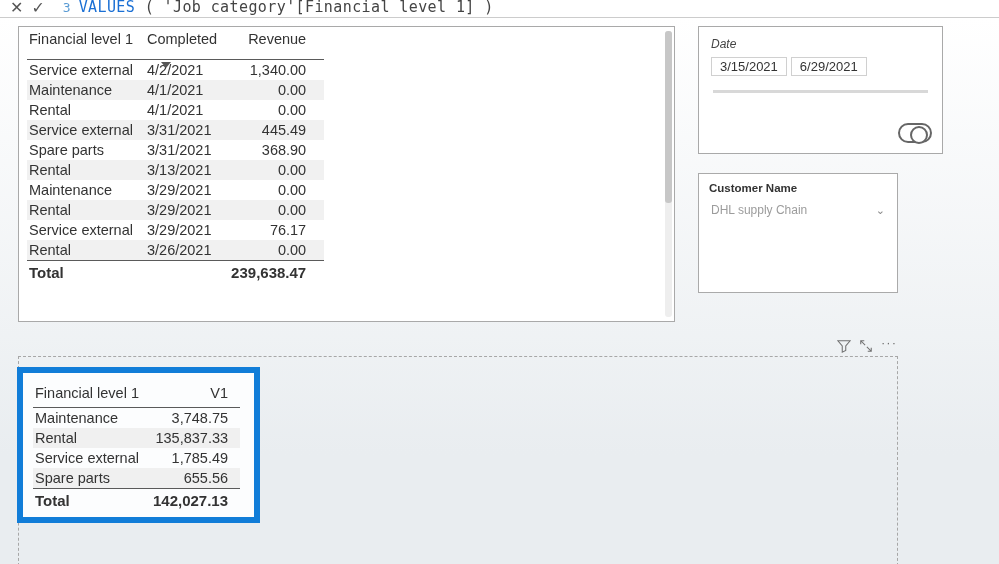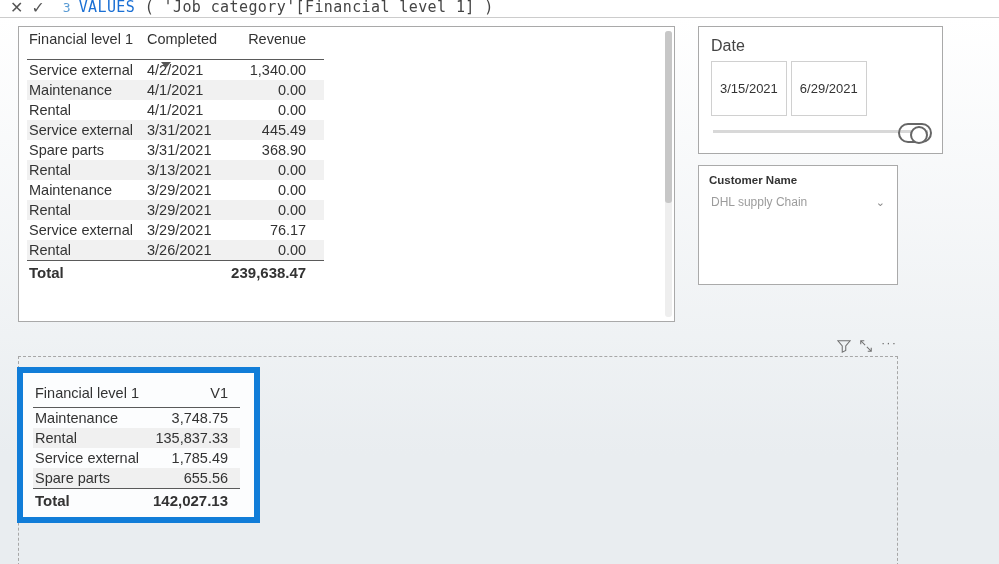--- a/index.html
+++ b/index.html
@@ -111,25 +111,25 @@
       background: #c7c7c7;
       border-radius: 3px;
     }
 
     
     .date-slicer {
       left: 698px; top: 8px;
       width: 245px; height: 128px;
       padding: 10px 12px;
     }
-    .ds-label { font-size: 16px; color: #444; margin-bottom: 6px; }
+    .ds-label { font-size: 12px; color: #444; margin-bottom: 6px; font-style: italic; }
     .ds-dates { display: flex; gap: 4px; margin-bottom: 10px; }
     .ds-date {
       border: 1px solid #d0d0d0;
-      padding: 19px 8px;
+      padding: 1px 8px;
       font-size: 13px;
       min-width: 74px;
     }
     .ds-track {
       position: relative;
       height: 3px;
       background: #d8d8d8;
       margin: 14px 2px 4px 2px;
     }
     .ds-toggle {
@@ -144,21 +144,21 @@
       position: absolute;
       right: 2px; top: 1px;
       width: 14px; height: 14px;
       border: 2px solid #666;
       border-radius: 50%;
       background: #fff;
     }
 
     
     .cust-slicer {
-      left: 698px; top: 147px;
+      left: 698px; top: 155px;
       width: 200px; height: 120px;
       border: 1px solid #aaa;
       padding: 8px 10px;
     }
     .cs-label { font-size: 11.5px; font-weight: 600; color: #333; margin-bottom: 6px; }
     .cs-select {
       display: flex; justify-content: space-between; align-items: center;
       color: #9c9c9c; font-size: 12px;
       padding: 3px 2px;
       cursor: pointer;

